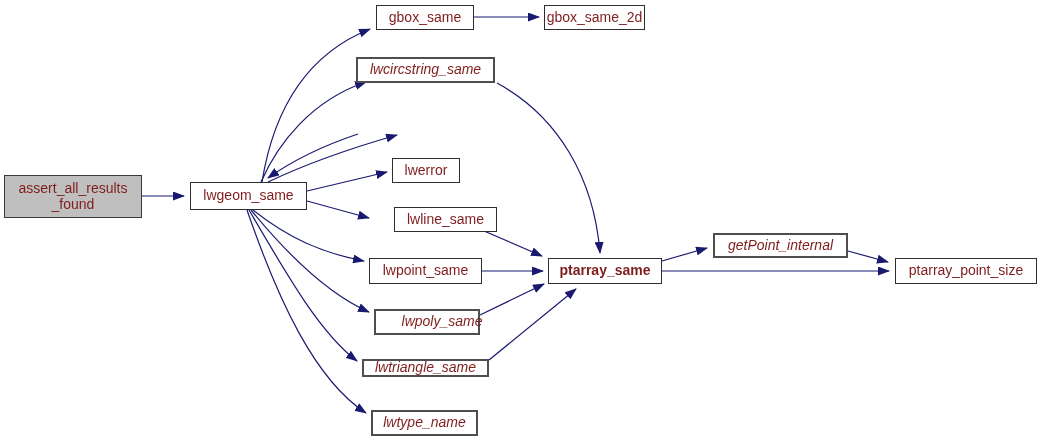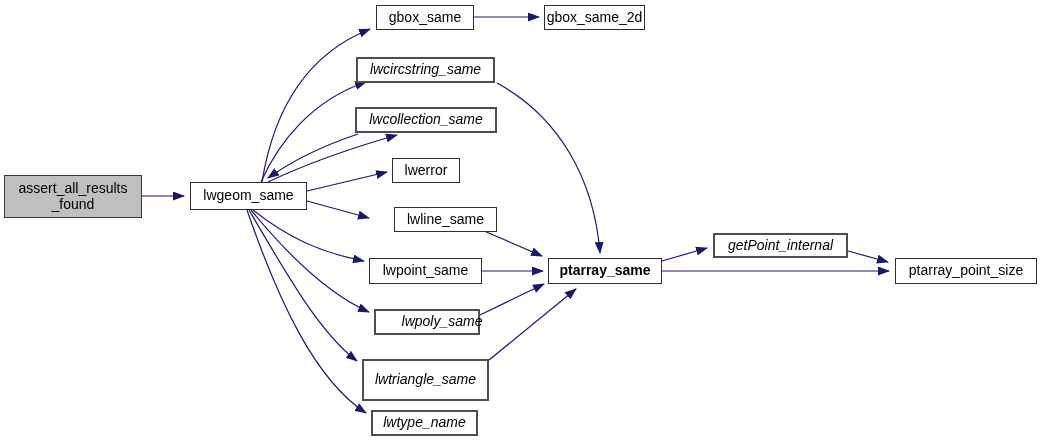--- a/index.html
+++ b/index.html
@@ -10,21 +10,21 @@
     font-family:"Liberation Sans", sans-serif;
     overflow:hidden;
   }
   svg.edge-layer{position:absolute;left:0;top:0;width:1043px;height:443px;}
   .node{
     position:absolute;
     box-sizing:border-box;
     display:flex;align-items:center;justify-content:center;
     background:#ffffff;
     border:1.3px solid #2e2e2e;
-    color:#000000;
+    color:#7f1d1d;
     font-size:14px;
     line-height:1.12;
     text-align:center;
     white-space:pre-line;
     z-index:2;
   }
   .node.heavy{border-width:2px;border-color:#4e4e4e;font-style:italic;}
   .node.root{background:#bfbfbf;border-width:1.6px;border-color:#3a3a3a;}
   .edge{fill:none;stroke:#191970;stroke-width:1.2px;}
 </style>
@@ -66,31 +66,30 @@
 _found</div>
 
   <div class="node" style="left:190px; top:182px; width:117px; height:28px;">lwgeom_same</div>
 
   <div class="node" style="left:376px; top:5px;   width:98px;  height:25px;">gbox_same</div>
 
   <div class="node" style="left:544px; top:5px;   width:101px; height:25px;">gbox_same_2d</div>
 
   <div class="node heavy" style="left:356px; top:57px;  width:139px; height:26px;">lwcircstring_same</div>
 
-  <div class="node heavy" style="left:355px; top:107px; width:142px; height:26px;">lwcollection_same</div>
 
   <div class="node" style="left:392px; top:158px; width:68px;  height:25px;">lwerror</div>
 
   <div class="node" style="left:394px; top:207px; width:103px; height:25px;">lwline_same</div>
 
   <div class="node" style="left:369px; top:258px; width:113px; height:26px;">lwpoint_same</div>
 
   <div class="node heavy" style="left:374px; top:309px; width:106px; height:26px;padding-left:30px;">lwpoly_same</div>
 
-  <div class="node heavy" style="left:362px; top:359px; width:127px; height:42px;text-align:right;">lwtriangle_same</div>
+  <div class="node heavy" style="left:362px; top:359px; width:127px; height:18px;text-align:right;">lwtriangle_same</div>
 
   <div class="node heavy" style="left:371px; top:410px; width:107px; height:26px;">lwtype_name</div>
 
   <div class="node" style="left:548px; top:258px; width:114px; height:26px;font-weight:bold;">ptarray_same</div>
 
   <div class="node heavy" style="left:713px; top:233px; width:135px; height:25px;">getPoint_internal</div>
 
   <div class="node" style="left:895px; top:258px; width:142px; height:26px;">ptarray_point_size</div>
 
 </div>

